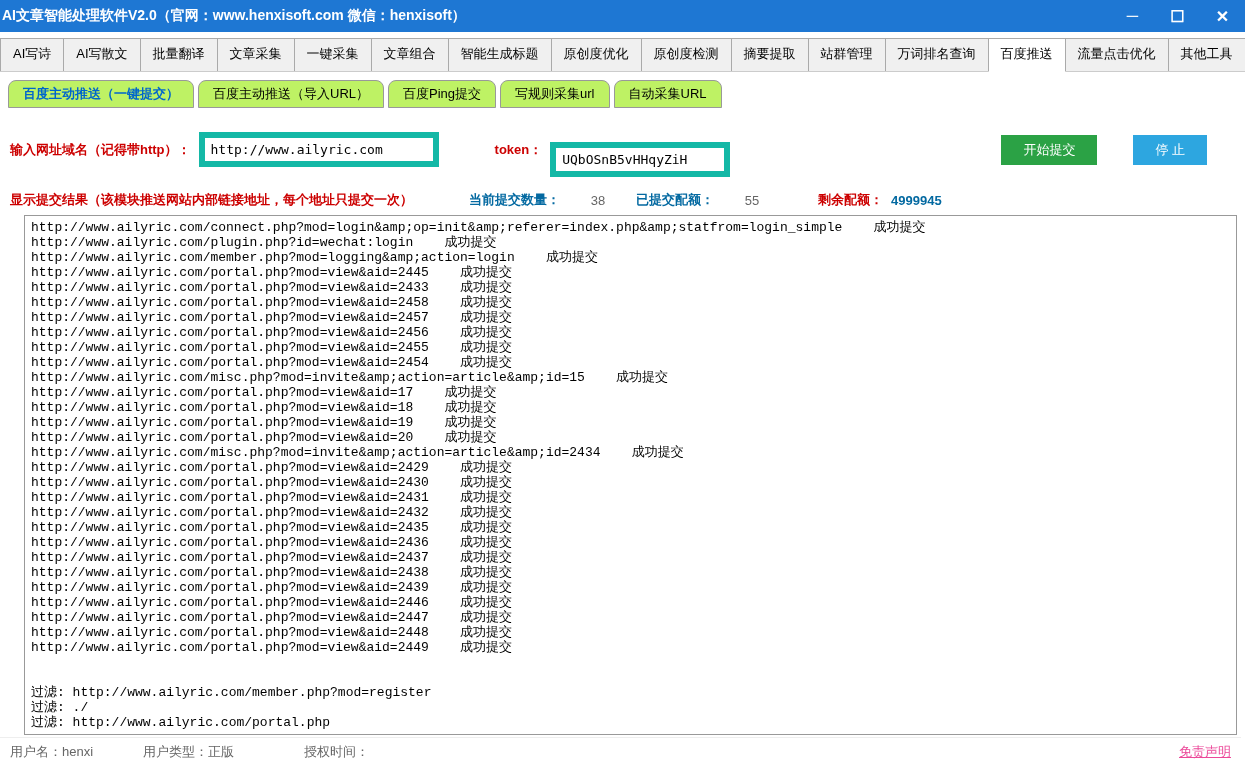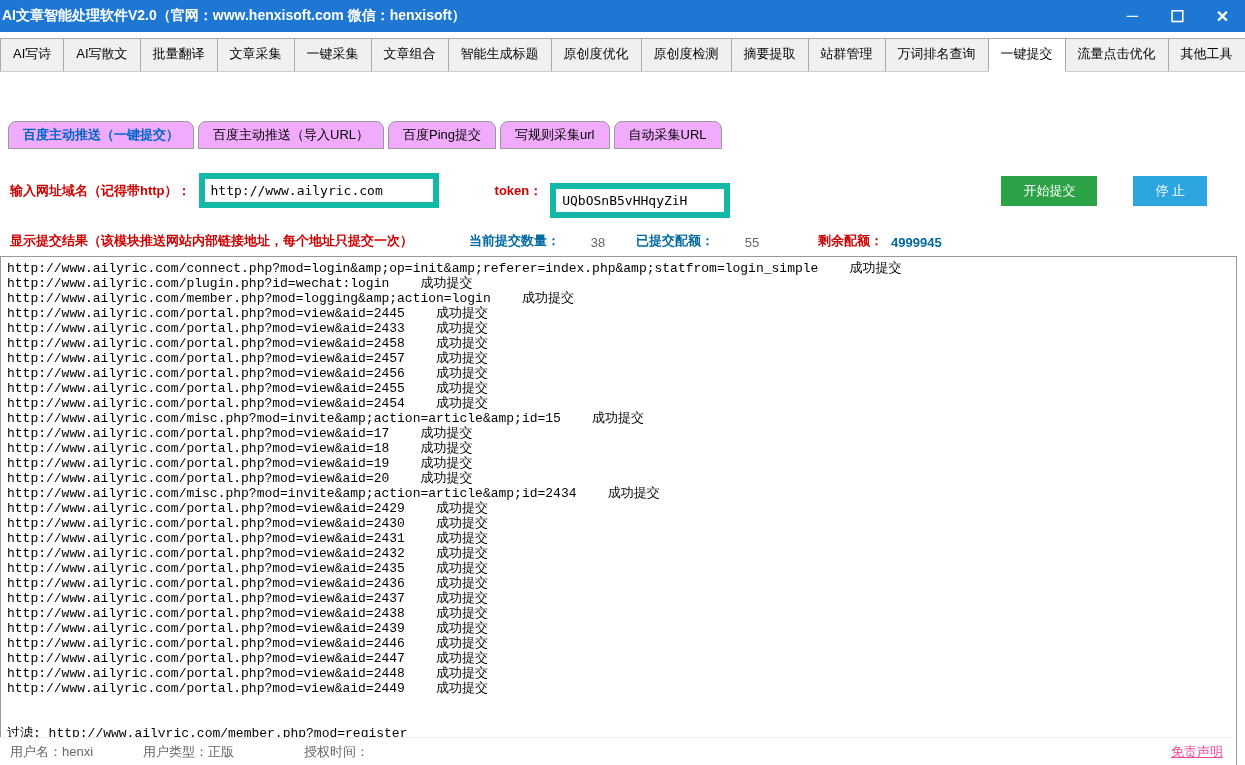--- a/index.html
+++ b/index.html
@@ -4,35 +4,35 @@
 <style>
 * { box-sizing: border-box; margin: 0; padding: 0; }
 body { font-family: "Microsoft YaHei", SimSun, Arial, sans-serif; font-size: 12px; background: #fff; width: 1245px; height: 765px; overflow: hidden; position: relative; }
 .titlebar { background: #1e77d3; height: 32px; display: flex; align-items: center; justify-content: space-between; padding: 0 0 0 2px; color: #fff; font-weight: bold; font-size: 14px; }
 .title-controls { display: flex; height: 100%; }
 .title-btn { width: 45px; height: 32px; display: flex; align-items: center; justify-content: center; cursor: pointer; font-size: 16px; }
 .main-tabs { background: #fff; border-bottom: 1px solid #ccc; display: flex; padding-top: 6px; height: 40px; }
 .main-tab { border: 1px solid #aaa; border-bottom: none; padding: 6px 12px; margin-right: -1px; background: #f0f0f0; cursor: pointer; font-size: 13px; position: relative; text-align: center; }
 .main-tab.active { background: #fff; border-bottom: 1px solid #fff; margin-bottom: -1px; z-index: 2; }
 .sub-tabs { display: flex; padding: 8px 8px 0 8px; }
-.sub-tab { border: 1px solid #999; border-radius: 8px 8px 0 0; padding: 4px 14px; margin-right: 4px; background: #f0abfc; cursor: pointer; font-size: 13px; margin-top: 41px; }
+.sub-tab { border: 1px solid #999; border-radius: 8px 8px 0 0; padding: 4px 14px; margin-right: 4px; background: #bef264; cursor: pointer; font-size: 13px; }
 .sub-tab.active { color: #0066cc; font-weight: bold; }
 .form-row { display: flex; align-items: center; padding: 14px 10px 10px 10px; gap: 8px; }
 .form-label { color: #cc0000; font-weight: bold; font-size: 13px; }
 .form-input { border: 6px solid #14b8a6; padding: 4px 6px; font-family: SimSun, monospace; font-size: 13px; }
 .btn { color: #fff; border: none; padding: 6px 22px; font-size: 13px; cursor: pointer; font-family: Liberation Sans, sans-serif; }
 .btn-start { background: #2ba245; }
 .btn-stop { background: #2da6e0; }
-.status-row { display: flex; padding: 4px 10px 6px 10px; font-size: 13px; font-weight: bold; gap: 8px; align-items: flex-end; }
+.status-row { display: flex; padding: 4px 10px 6px 10px; font-size: 13px; font-weight: bold; gap: 8px; align-items: center; }
 .status-row .red { color: #cc0000; }
 .status-row .blue { color: #0369a1; }
 .status-row .val { color: #666; font-weight: normal; }
-.log-container { position: relative; margin: 0 8px 0 0; border-radius: 32px; }
+.log-container { position: relative; margin: 0 8px 0 24px; border-radius: 32px; }
 .log { border: 1px solid #999; font-family: SimSun, "Courier New", monospace; font-size: 13px; line-height: 15px; padding: 4px 6px; height: 520px; overflow-y: scroll; white-space: pre; background: #fff; }
-.footer { position: absolute; bottom: 0; left: 0; right: 12px; height: 28px; background: #fff; display: flex; align-items: center; padding: 0 10px; color: #666; font-size: 13px; border-top: 1px solid #eee; }
+.footer { position: absolute; bottom: 0; left: 0; right: 4px; height: 28px; background: #fff; display: flex; align-items: center; padding: 0 10px; color: #666; font-size: 13px; border-top: 1px solid #eee; }
 .footer .link { color: #ec4899; text-decoration: underline; cursor: pointer; margin-left: auto; }
 .spacer { flex: 1; }
 </style>
 </head>
 <body>
 
 <div class="titlebar">
   <span>AI文章智能处理软件V2.0（官网：www.henxisoft.com  微信：henxisoft）</span>
   <div class="title-controls">
     <div class="title-btn">─</div>
@@ -47,21 +47,21 @@
     <div class="main-tab">批量翻译</div>
     <div class="main-tab">文章采集</div>
     <div class="main-tab">一键采集</div>
     <div class="main-tab">文章组合</div>
     <div class="main-tab">智能生成标题</div>
     <div class="main-tab">原创度优化</div>
     <div class="main-tab">原创度检测</div>
     <div class="main-tab">摘要提取</div>
     <div class="main-tab">站群管理</div>
     <div class="main-tab">万词排名查询</div>
-    <div class="main-tab active">一键提交</div>
+    <div class="main-tab active">百度推送</div>
     <div class="main-tab">流量点击优化</div>
     <div class="main-tab">其他工具</div>
   </div>
 
 <div class="sub-tabs" id="sub-tabs">
     <div class="sub-tab active">百度主动推送（一键提交）</div>
     <div class="sub-tab">百度主动推送（导入URL）</div>
     <div class="sub-tab">百度Ping提交</div>
     <div class="sub-tab">写规则采集url</div>
     <div class="sub-tab">自动采集URL</div>

